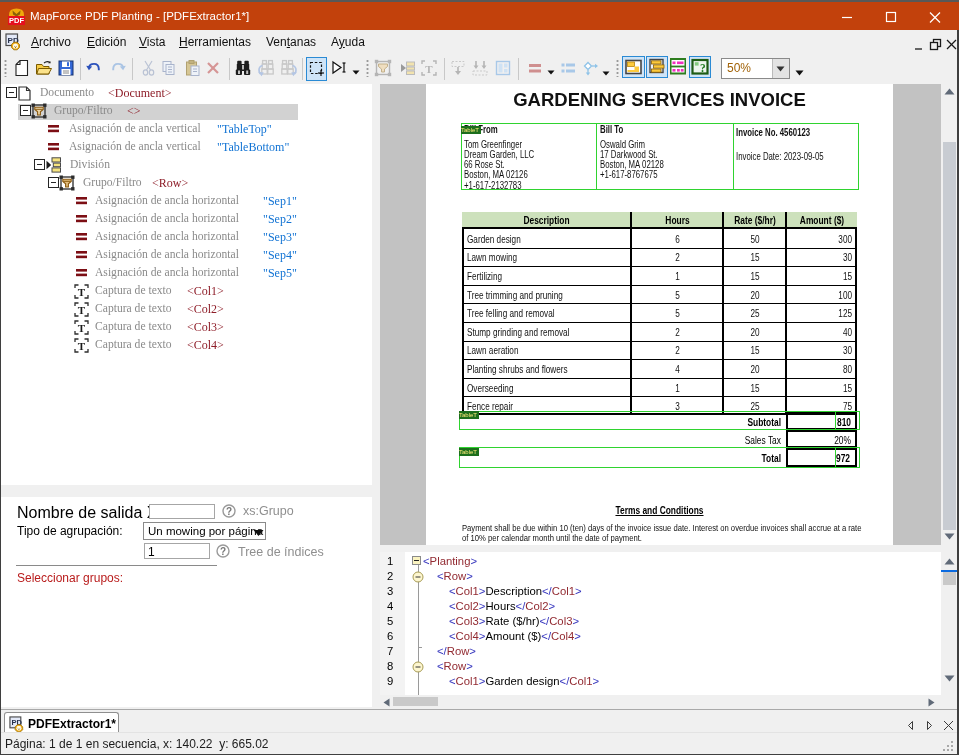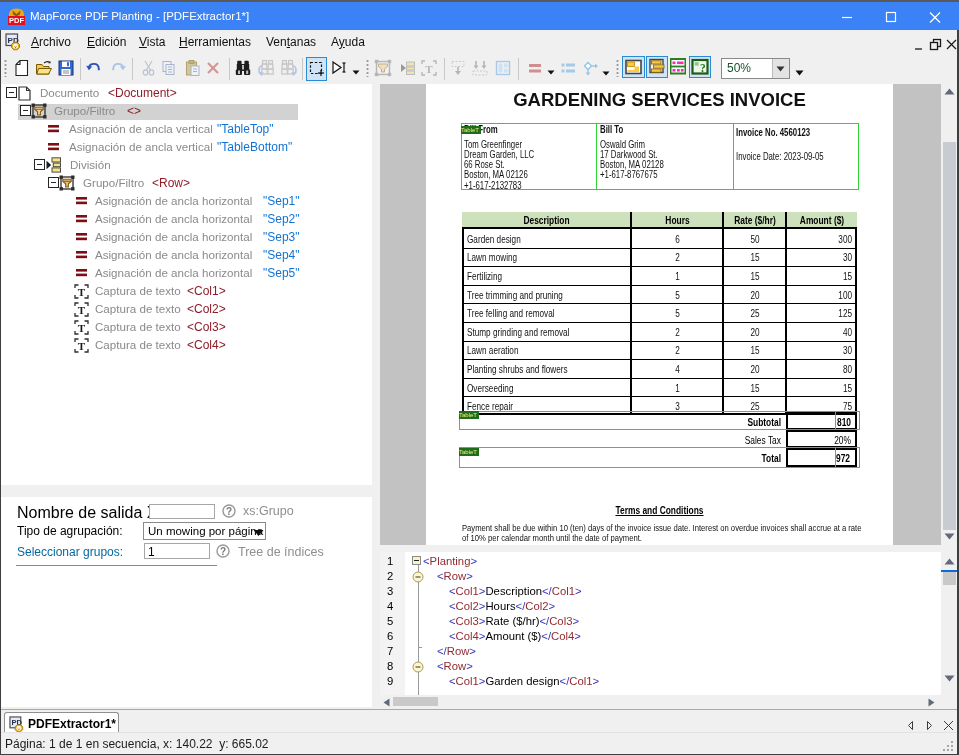--- a/index.html
+++ b/index.html
@@ -2,21 +2,21 @@
 <html><head>
 <meta charset="utf-8">
 <style>
   * { margin:0; padding:0; box-sizing:border-box; }
   html,body { width:959px; height:755px; overflow:hidden; }
   body { font-family:"Liberation Sans", sans-serif; position:relative; background:#f0f0f0; }
   .abs { position:absolute; }
   #win { position:absolute; left:0; top:0; width:959px; height:755px; border-left:1px solid #3f3f3f; border-right:2px solid #3f3f3f; border-bottom:1px solid #3f3f3f; }
 
   
-  #titlebar { position:absolute; left:0; top:0; width:959px; height:30px; background:#3b82f6; border-top:2px solid #585858; }
+  #titlebar { position:absolute; left:0; top:0; width:959px; height:30px; background:#c2410c; border-top:2px solid #585858; }
   #titletext { position:absolute; left:30px; top:8px; color:#ffffff; font-size:11.5px; }
 
   
   #menubar { position:absolute; left:1px; top:30px; width:956px; height:24px; background:#f0f0f0; }
   .menuitem { position:absolute; top:5px; font-size:12px; color:#111; }
   .menuitem u { text-decoration:underline; }
 
   
   #toolbar { position:absolute; left:1px; top:54px; width:956px; height:30px; background:#f0f0f0; }
   .tsep { position:absolute; top:58px; width:1px; height:22px; background:#c8c8c8; }
@@ -24,21 +24,21 @@
      background-image:radial-gradient(circle, #9a9a9a 1px, transparent 1.2px);
      background-size:3px 4px; }
   .ticon { position:absolute; top:59px; width:18px; height:18px; }
 
   
   #treepane { position:absolute; left:1px; top:84px; width:371px; height:401px; background:#ffffff; }
   #splitv { position:absolute; left:372px; top:84px; width:8px; height:623px; background:#f0f0f0; }
   #midsplit { position:absolute; left:1px; top:485px; width:371px; height:12px; background:#f0f0f0; }
   #formpane { position:absolute; left:1px; top:497px; width:371px; height:210px; background:#ffffff; }
 
-  .trow { position:absolute; height:18px; width:364px; }
+  .trow { position:absolute; height:18px; width:364px;font-family:Liberation Serif, serif; }
   .tlabel { color:#8a8a8a; font-size:11.6px; }
   .tred { color:#8e1d28; font-size:12px; }
   .tblue { color:#1173d4; font-size:12px; }
   .expbox { position:absolute; width:11px; height:11px; background:#fff; border:1px solid #262626; }
   .expbox:after { content:""; position:absolute; left:2px; top:4px; width:5px; height:1px; background:#262626; }
 
   
   #pdfpane { position:absolute; left:380px; top:84px; width:561px; height:461px; background:#c2c2c2; overflow:hidden; }
   #pdfpage { position:absolute; left:46px; top:0px; width:467px; height:461px; background:#ffffff; }
   #pdfsb { position:absolute; left:941px; top:84px; width:16px; height:461px; background:#f0f0f0; }
@@ -371,21 +371,21 @@
   </svg>
 
 <div class="abs" style="left:689px;top:56px;width:22px;height:22px;background:#cfe4f7;border:1px solid #2a8ad4"></div>
 <svg class="abs" style="left:691px;top:58px" width="18" height="18" viewBox="0 0 18 18">
     <rect x="1.5" y="2" width="15" height="13.5" fill="#edf5ed" stroke="#1e5c14" stroke-width="2.2"></rect>
     <rect x="3.8" y="4.2" width="3.8" height="3.4" fill="#84c97e"></rect>
     <text x="11.8" y="13.5" font-size="11.5" font-weight="bold" fill="#1f7a1f" text-anchor="middle" font-family="Liberation Serif">?</text>
   </svg>
 
 <div class="abs" style="left:721px;top:58px;width:69px;height:21px;background:#fff;border:1px solid #8a8a8a"></div>
-<div class="abs" style="left:727px;top:61px;font-size:12px;color:#14532d">50%</div>
+<div class="abs" style="left:727px;top:61px;font-size:12px;color:#a16207">50%</div>
 <div class="abs" style="left:772px;top:59px;width:17px;height:19px;background:#e3e3e3;border-left:1px solid #bbb"></div>
 <svg class="abs" style="left:776px;top:66px" viewBox="0 0 9 6" width="9" height="6">
     <path d="M0.5 0.5 L8.5 0.5 L4.5 5.5 Z" fill="#333"></path>
   </svg>
 <svg class="abs" style="left:795px;top:70px" viewBox="0 0 9 6" width="9" height="6">
     <path d="M0.5 0.5 L8.5 0.5 L4.5 5.5 Z" fill="#111"></path>
   </svg>
 
 <div id="treepane"></div>
 <div class="abs" style="left:18px;top:103.5px;width:280px;height:16.5px;background:#d2d2d2"></div>
@@ -569,21 +569,21 @@
   </svg>
 <div class="abs" style="left:243px;top:504px;font-size:12.5px;color:#8f8f8f">xs:Grupo</div>
 
 <div class="abs" style="left:17px;top:524px;font-size:12px;color:#000">Tipo de agrupación:</div>
 <div class="abs" style="left:143px;top:522px;width:123px;height:18px;background:#fff;border:1px solid #8a8a8a"></div>
 <div class="abs" style="left:148px;top:525px;font-size:11.5px;color:#000">Un mowing por página</div>
 <svg class="abs" style="left:253px;top:529px" width="11" height="8" viewBox="0 0 11 8">
     <path d="M0.5 1 L10.5 1 L5.5 7 Z" fill="#111"></path>
   </svg>
 
-<div class="abs" style="left:17px;top:545px;font-size:12px;color:#0369a1">Seleccionar grupos:</div>
+<div class="abs" style="left:17px;top:571px;font-size:12px;color:#b91c1c">Seleccionar grupos:</div>
 <div class="abs" style="left:143.5px;top:543px;width:66px;height:15.5px;background:#fff;border:1px solid #a6a6a6"></div>
 <div class="abs" style="left:148px;top:544.5px;font-size:12px;color:#000">1</div>
 <svg class="abs" style="left:216px;top:544px" width="14" height="14" viewBox="0 0 14 14">
     <circle cx="7" cy="7" r="6" fill="none" stroke="#9a9a9a" stroke-width="1.4"></circle>
     <text x="7" y="10.5" font-size="10" font-weight="bold" fill="#777" text-anchor="middle" font-family="Liberation Sans">?</text>
   </svg>
 <div class="abs" style="left:238px;top:544.5px;font-size:12.5px;color:#8f8f8f">Tree de índices</div>
 
 <div class="abs" style="left:16px;top:565px;width:201px;height:1px;background:#8a8a8a"></div>
 <div id="splitv"></div>

